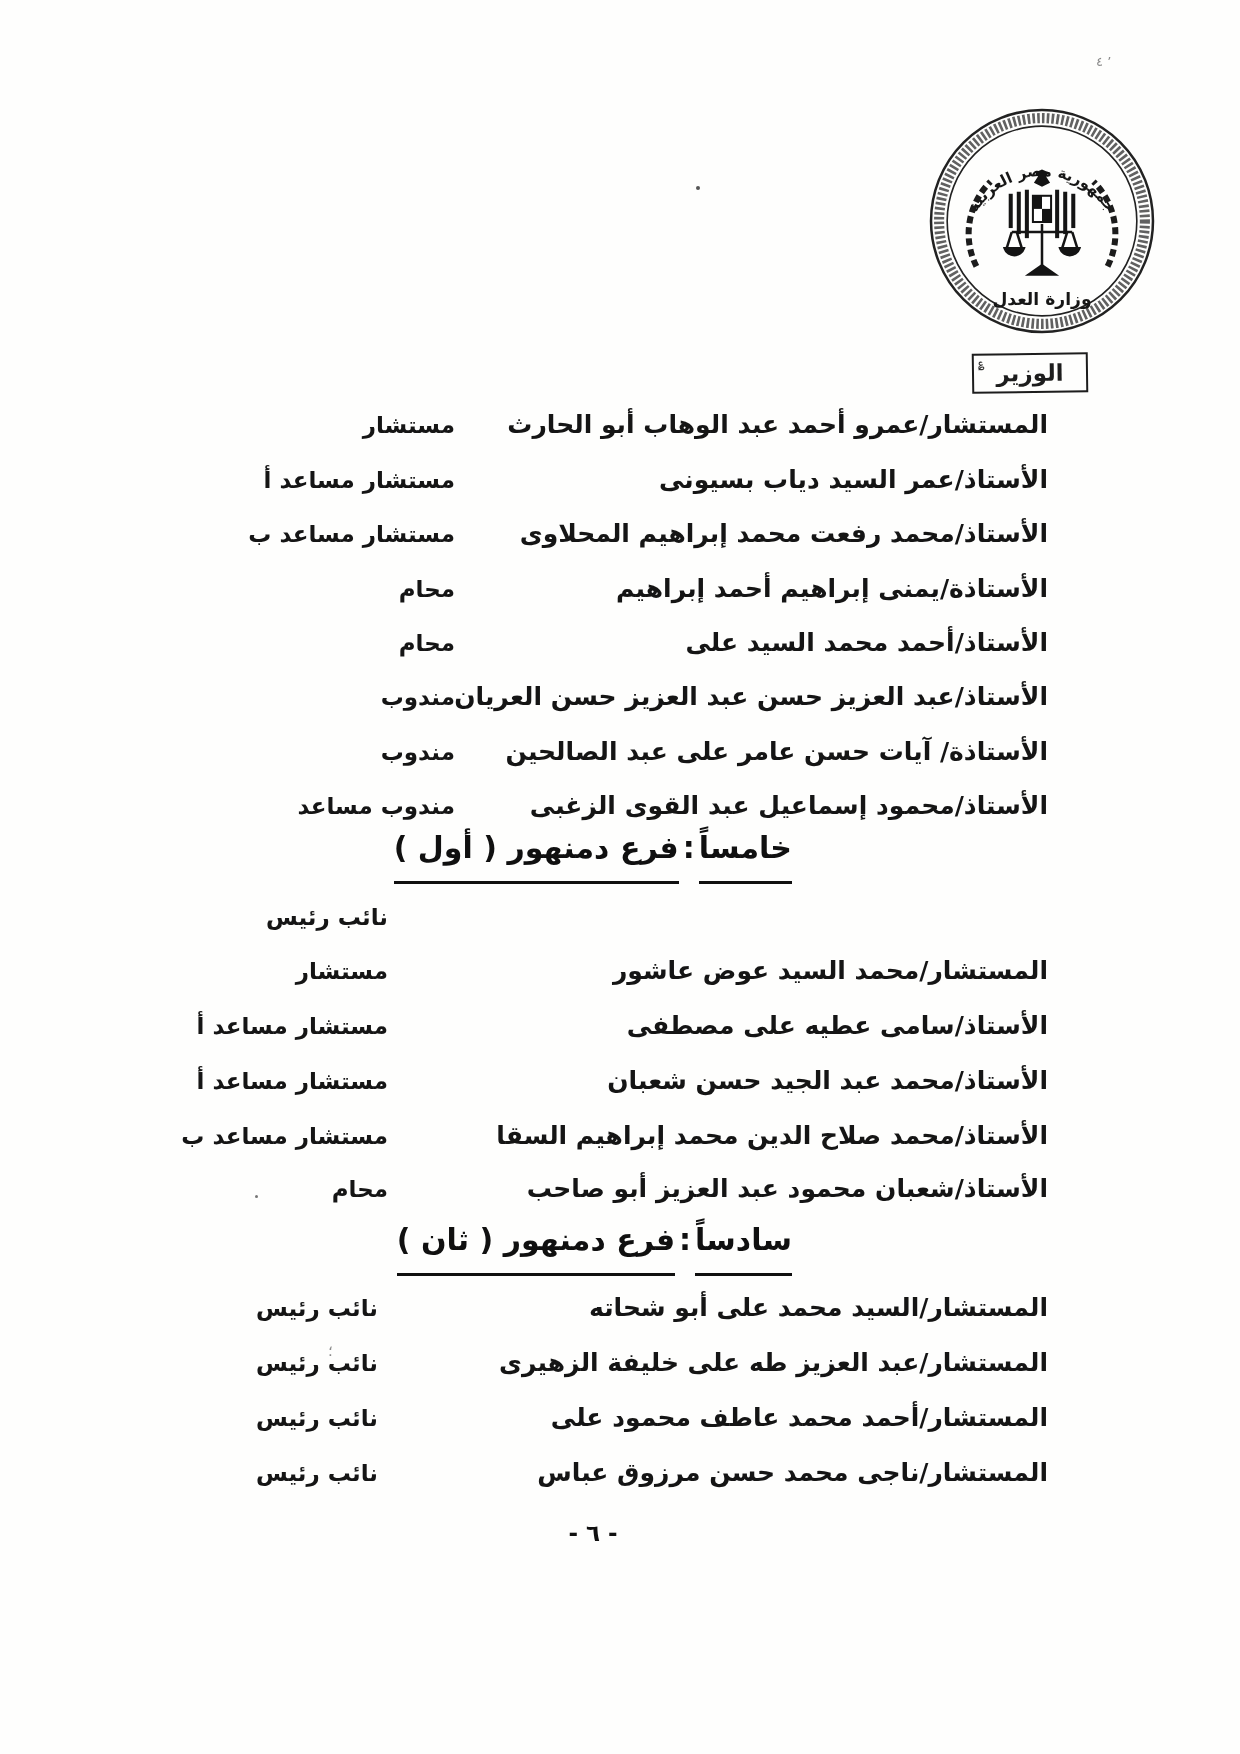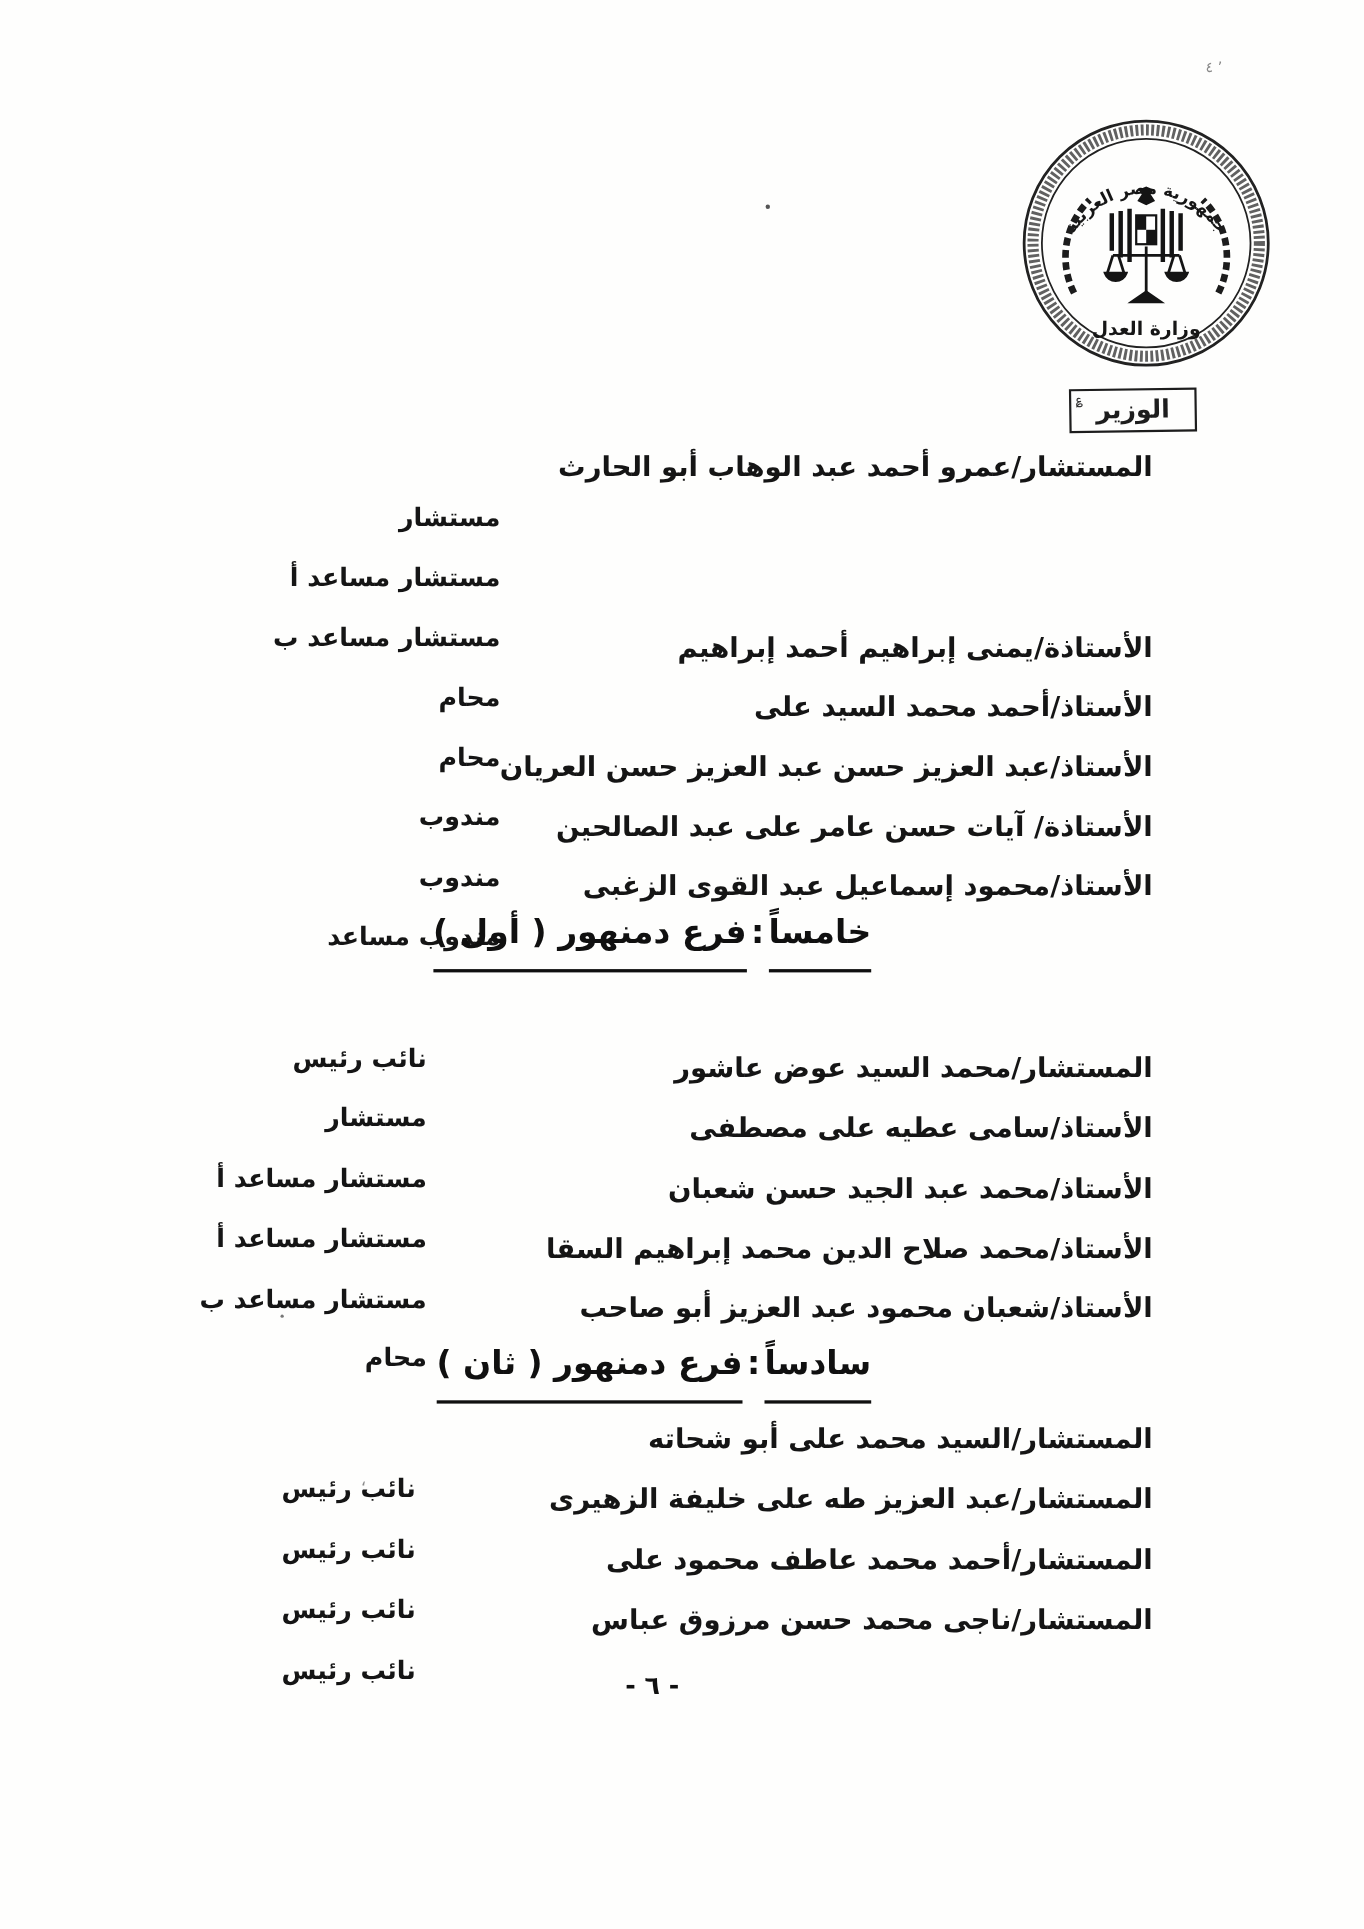--- a/index.html
+++ b/index.html
@@ -29,21 +29,21 @@
   }
   .stamp .label{font-size:23px;font-weight:bold;color:#1d1d1d;letter-spacing:1px;}
   
   .row{position:absolute;left:0;width:100%;height:42px;}
   .row .name{
     position:absolute;right:192px;top:0;
     font-size:25px;font-weight:bold;white-space:nowrap;
   }
   .row .title{
     position:absolute;top:2px;
-    font-size:23px;font-weight:bold;white-space:nowrap;margin-top:46px;
+    font-size:23px;font-weight:bold;white-space:nowrap;
   }
   .sec-a .title{right:785px;}   
   .sec-b .title{right:852px;}   
   .sec-c .title{right:862px;}   
   
   .heading{
     position:absolute;right:448px;
     font-size:30px;font-weight:bold;white-space:nowrap;
     color:#101010;
   }
@@ -117,23 +117,25 @@
   <span class="artifact art-tr">٬ ٤</span>
   <span class="artifact art-bl">؛</span>
   <span class="dot1"></span>
   <span class="dot2"></span>
 
   <div class="row sec-a" style="top:410px">
     <span class="name">المستشار/عمرو أحمد عبد الوهاب أبو الحارث</span>
     <span class="title">مستشار</span>
   </div>
   <div class="row sec-a" style="top:465px">
+    <span class="name">الأستاذ/عمر السيد دياب بسيونى</span>
     <span class="title">مستشار مساعد أ</span>
   </div>
   <div class="row sec-a" style="top:519px">
+    <span class="name">الأستاذ/محمد رفعت محمد إبراهيم المحلاوى</span>
     <span class="title">مستشار مساعد ب</span>
   </div>
   <div class="row sec-a" style="top:574px">
     <span class="name">الأستاذة/يمنى إبراهيم أحمد إبراهيم</span>
     <span class="title">محام</span>
   </div>
   <div class="row sec-a" style="top:628px">
     <span class="name">الأستاذ/أحمد محمد السيد على</span>
     <span class="title">محام</span>
   </div>

